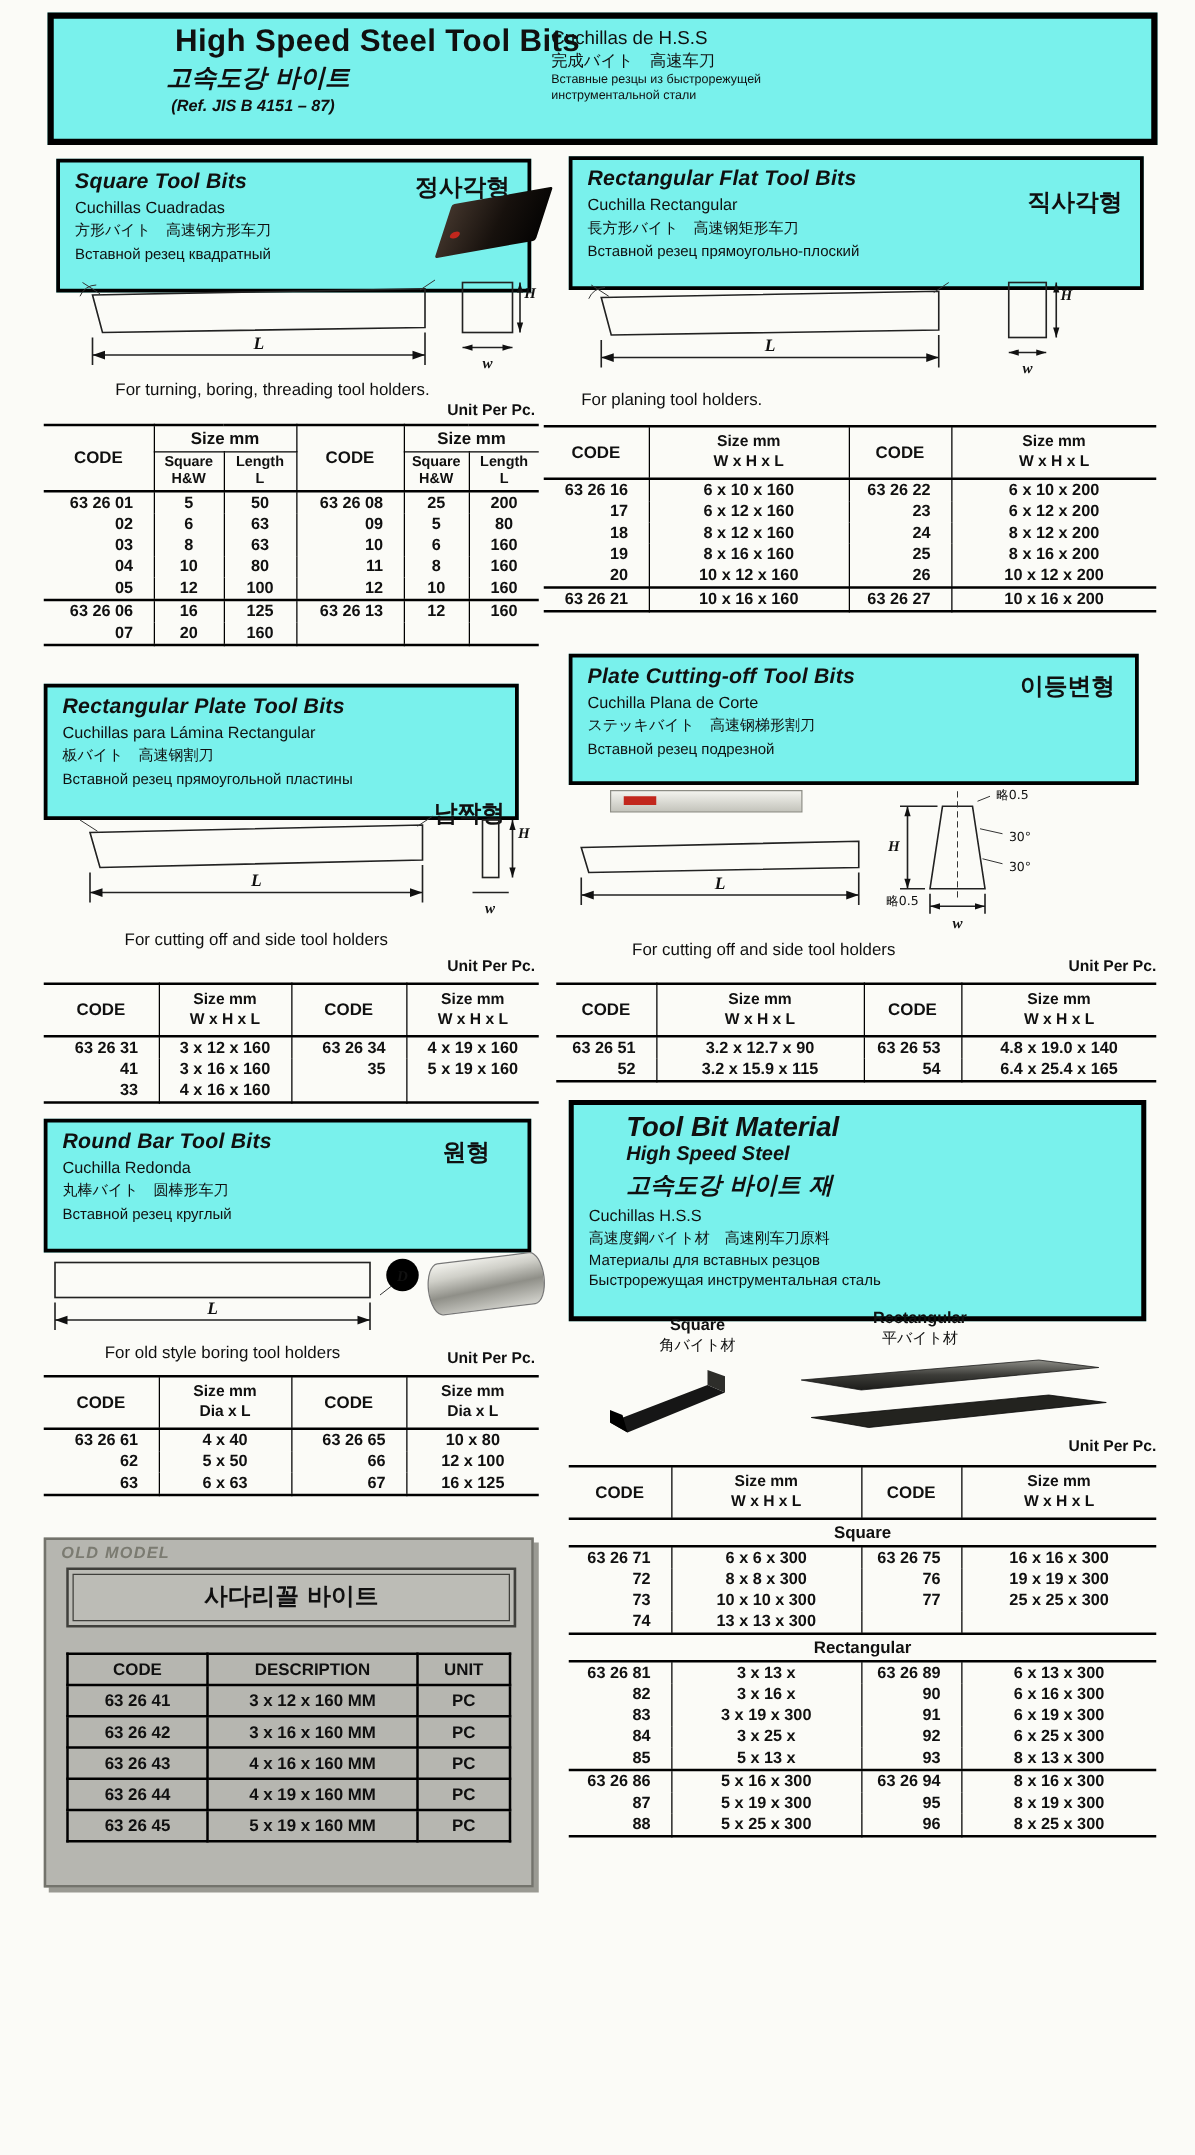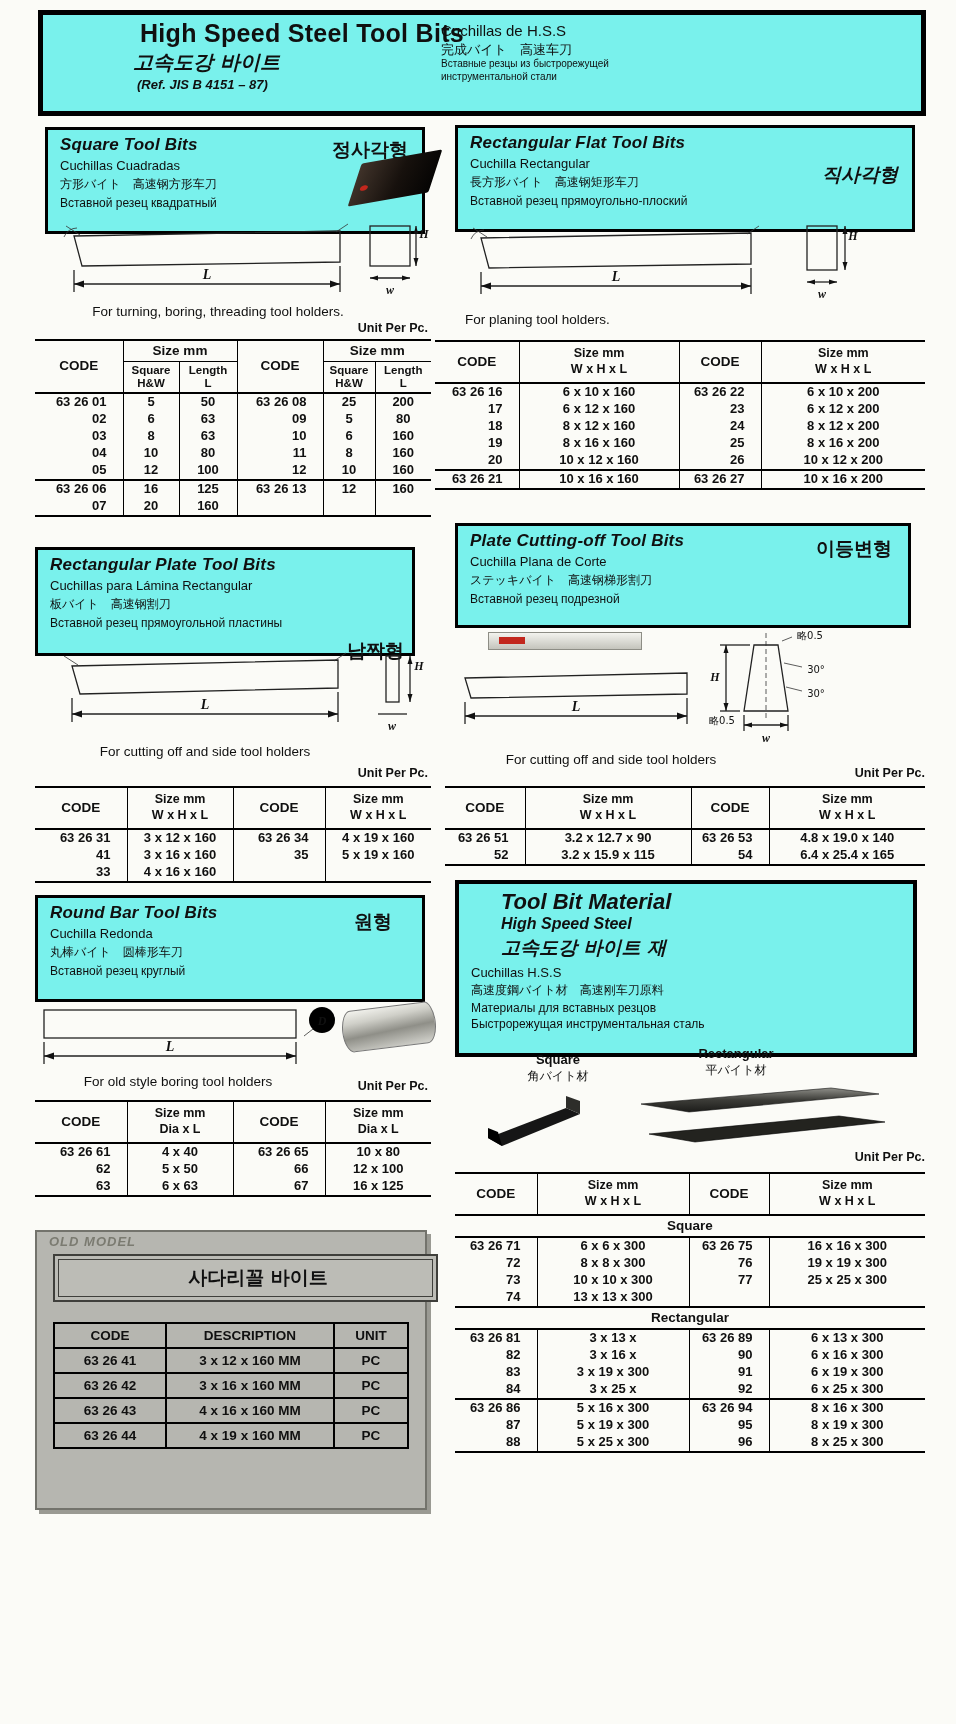--- a/index.html
+++ b/index.html
@@ -48,21 +48,21 @@
   table.cat th.sub2{font-size:11.5px;line-height:1.1;font-weight:bold;height:30px;}
   table.cat th.twoline{padding:2px 0;font-size:12.5px;line-height:1.25;height:36px;}
   table.cat td.subhead{font-weight:bold;font-size:13.5px;height:20px;}
   table.code4 td.c0, table.code4 td.c2,
   table.code6 td.c0, table.code6 td.c3{text-align:right;padding-right:16px;}
   
   .old-box{background:#b6b6b0;border:2px solid #73736c;box-shadow:4px 4px 0 0 #9a9a93;}
   .old-label{color:#7b7b71;font-weight:bold;font-style:italic;font-size:13px;letter-spacing:1px;}
   .old-frame{border:2px solid #3f3f3b;background:#bcbcb6;
     box-shadow:inset 0 0 0 3px #bcbcb6, inset 0 0 0 4px #3f3f3b;
-    text-align:center;font-weight:bold;font-size:19px;font-family:"DejaVu Sans",sans-serif;padding-left:25px;}
+    text-align:center;font-weight:bold;font-size:19px;font-family:"DejaVu Sans",sans-serif;}
   table.old{border-collapse:collapse;table-layout:fixed;font-size:13.5px;}
   table.old th,table.old td{border:2.5px solid #000;height:23px;text-align:center;
     font-weight:bold;padding:0 4px;white-space:nowrap;overflow:hidden;}
   
   .photo-square-bit{background:linear-gradient(100deg,#40332a 0%,#17110d 55%,#050403 100%);
     transform:rotate(-10deg) skewX(-28deg);border-radius:2px;}
   .photo-square-bit .red-dot{position:absolute;left:7px;top:22px;width:8px;height:5px;background:#c2271d;border-radius:50%;}
   .photo-cutoff{background:linear-gradient(#f3f3ee,#c4c4bc);border:1px solid #8d8d85;}
   .photo-cutoff .red-mark{position:absolute;left:10px;top:4px;width:26px;height:7px;background:#c2271d;}
   .photo-rod{background:linear-gradient(175deg,#f4f4ef 0%,#cfcfc8 28%,#8f8f88 58%,#d5d5cf 100%);
@@ -209,21 +209,21 @@
         <td class="c2">160</td>
         <td class="c3"></td>
         <td class="c4"></td>
         <td class="c5"></td>
       </tr>
     </tbody>
   </table>
 
 <div class="sec-box abs" style="left:455px;top:125px;width:432px;height:92px;">
   <span class="sec-title">Rectangular Flat Tool Bits</span>
-  <span class="sec-badge" style="top:34px;right:14px;font-style:italic;">직사각형</span>
+  <span class="sec-badge" style="top:21px;right:14px;">직사각형</span>
   <div class="sec-es">Cuchilla Rectangular</div>
   <div class="sec-cjk">長方形バイト　高速钢矩形车刀</div>
   <div class="sec-ru">Вставной резец прямоугольно-плоский</div>
 </div>
 
 <svg class="abs" style="left:455px;top:222px;" width="430" height="86" viewBox="0 0 430 86">
   <polygon class="wire" points="26,16 296,11 296,42 34,46"></polygon>
   <line class="thin" x1="18" y1="6" x2="32" y2="15"></line>
   <path class="thin" d="M16 17 a14 14 0 0 1 13 -9" fill="none"></path>
   <line class="thin" x1="304" y1="4" x2="292" y2="12"></line>
@@ -650,20 +650,26 @@
         <td class="c1">3 x 19 x 300</td>
         <td class="c2">91</td>
         <td class="c3">6 x 19 x 300</td>
       </tr>
       <tr>
         <td class="c0">84</td>
         <td class="c1">3 x 25 x</td>
         <td class="c2">92</td>
         <td class="c3">6 x 25 x 300</td>
       </tr>
+      <tr>
+        <td class="c0">85</td>
+        <td class="c1">5 x 13 x</td>
+        <td class="c2">93</td>
+        <td class="c3">8 x 13 x 300</td>
+      </tr>
     </tbody>
     <tbody>
       <tr>
         <td class="c0">63 26 86</td>
         <td class="c1">5 x 16 x 300</td>
         <td class="c2">63 26 94</td>
         <td class="c3">8 x 16 x 300</td>
       </tr>
       <tr>
         <td class="c0">87</td>
@@ -710,15 +716,20 @@
         <tr>
           <td class="c0">63 26 43</td>
           <td class="c1">4 x 16 x 160 MM</td>
           <td class="c2">PC</td>
         </tr>
         <tr>
           <td class="c0">63 26 44</td>
           <td class="c1">4 x 19 x 160 MM</td>
           <td class="c2">PC</td>
         </tr>
+        <tr>
+          <td class="c0">63 26 45</td>
+          <td class="c1">5 x 19 x 160 MM</td>
+          <td class="c2">PC</td>
+        </tr>
       </tbody>
     </table>
 </div>
 
 </body></html>

